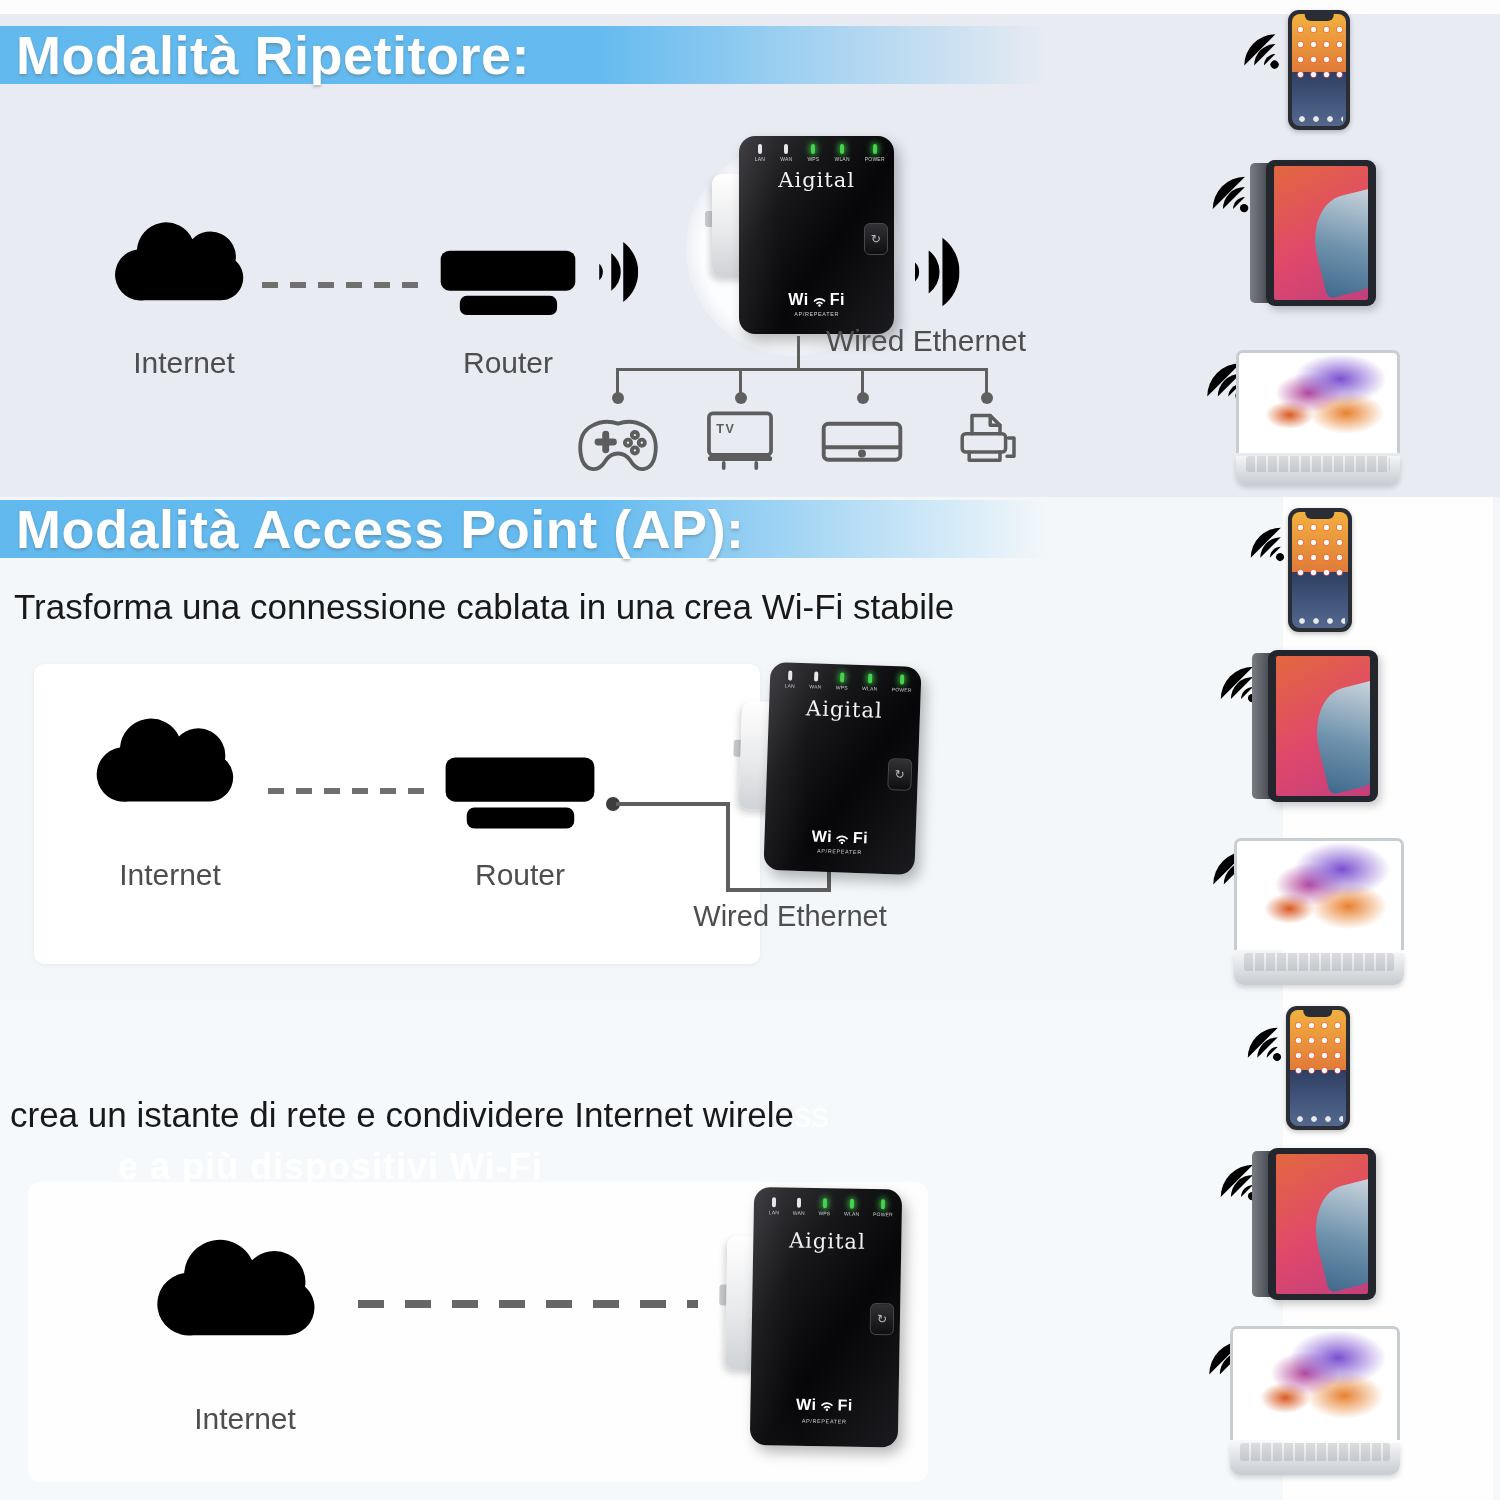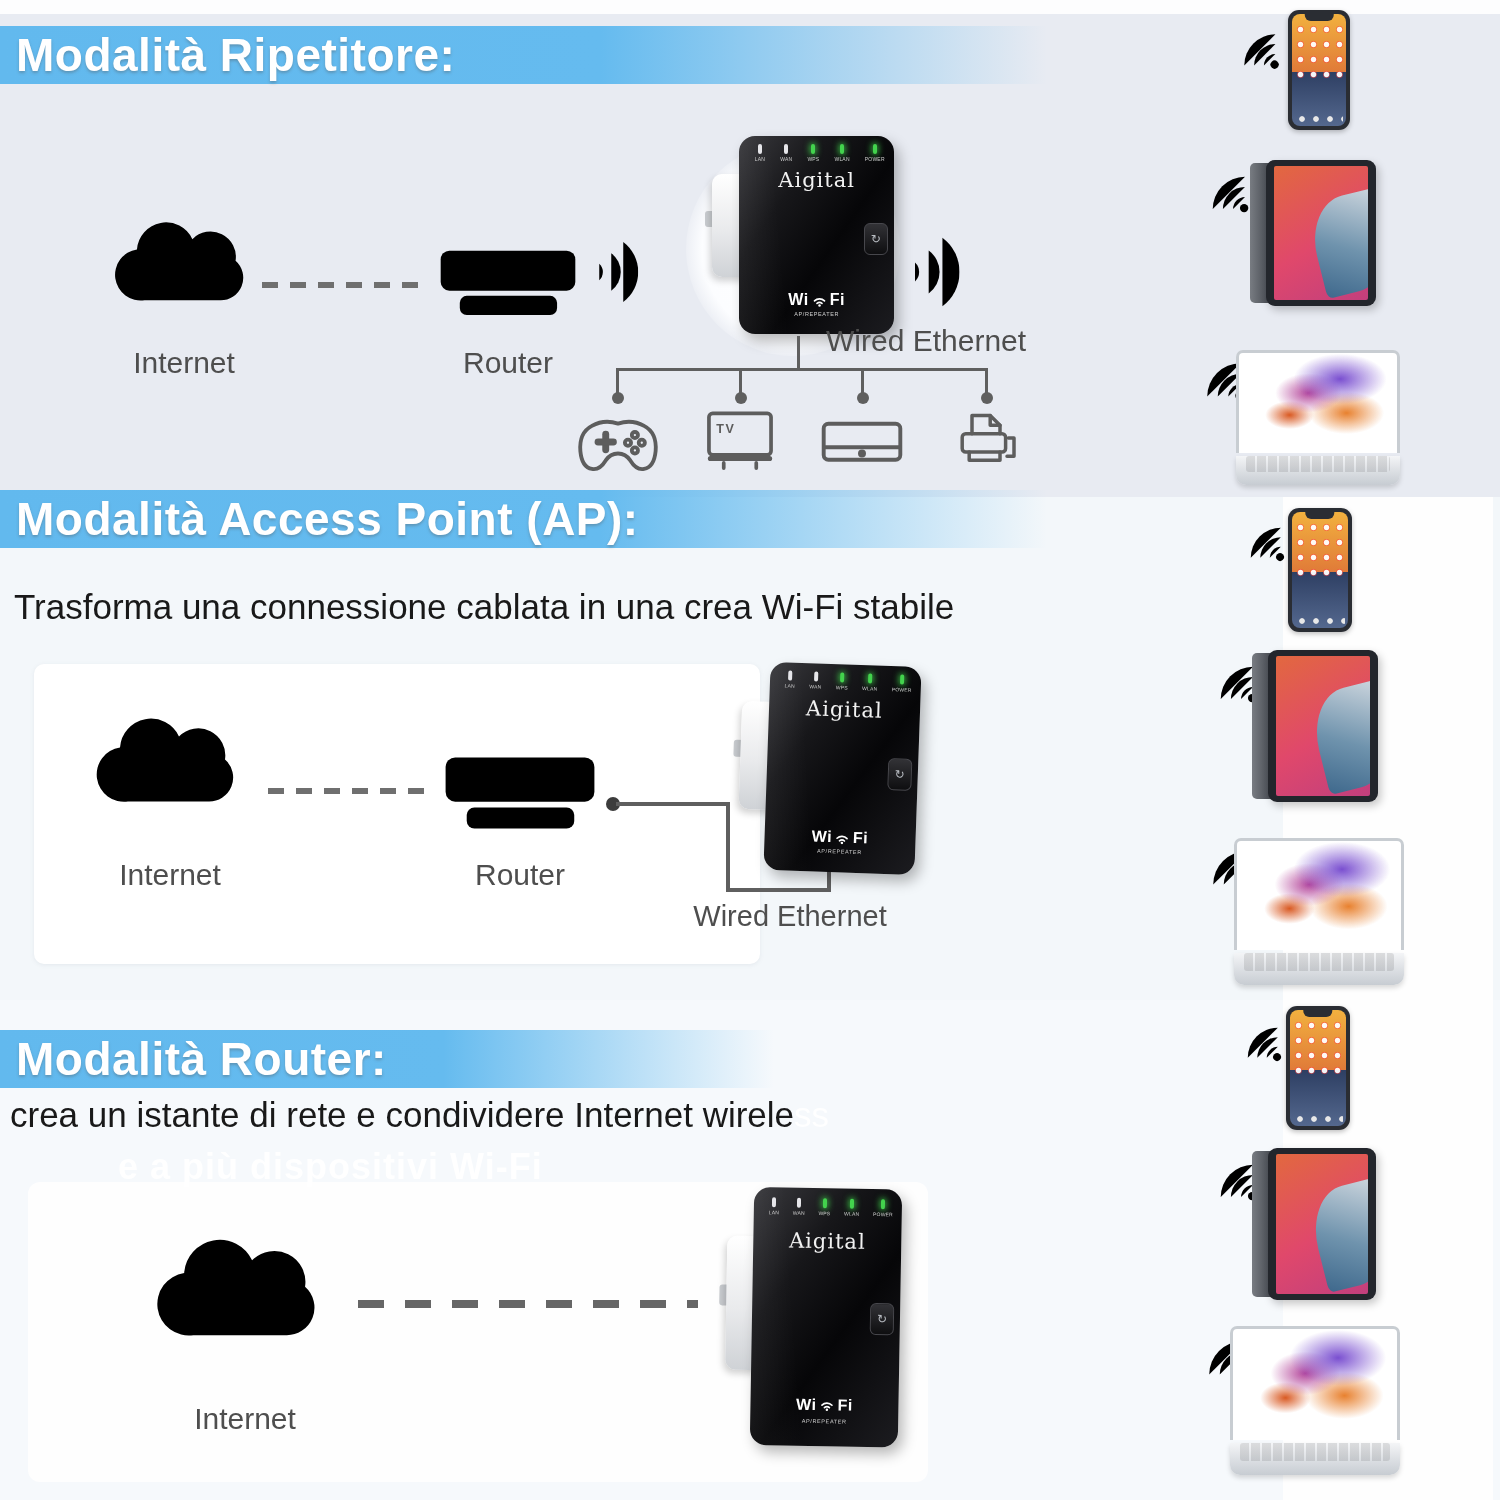--- a/index.html
+++ b/index.html
@@ -10,21 +10,21 @@
   
   .bg1{left:0;top:0;width:1500px;height:497px;background:#e8ebf2;}
   .bg2{left:0;top:497px;width:1500px;height:503px;background:#f3f7fa;}
   .bg3{left:0;top:1000px;width:1500px;height:500px;background:#f6f9fc;}
   .topstrip{left:0;top:0;width:1500px;height:14px;background:#fdfdfe;}
   .photo-backing{background:#fefefe;}
 
   
   .banner{height:58px;line-height:58px;padding-left:16px;
     background:linear-gradient(90deg,#62b9ee 0%,#65bbef 55%,rgba(101,187,239,0) 96%);
-    color:#fff;font-size:46px;font-weight:bold;letter-spacing:.5px;
+    color:#fff;font-size:54px;font-weight:bold;letter-spacing:.5px;
     text-shadow:0 2px 3px rgba(80,80,80,.35);white-space:nowrap;}
   .subtitle{font-size:35px;color:#191919;line-height:1.33;}
   .faint{color:rgba(255,255,255,.92);}
   .faded-caption{font-size:36px;font-weight:bold;color:rgba(255,255,255,.95);letter-spacing:1px;white-space:nowrap;}
 
   
   .diag-label{font-size:30px;color:#4e4e4e;text-align:center;white-space:nowrap;}
 
   
   .dashline{height:6px;background:repeating-linear-gradient(90deg,#6f6f6f 0 16px,transparent 16px 28px);}
@@ -283,21 +283,21 @@
       </div>
   </div>
   <div class="abs fan" style="left:1192px;top:348px;width:62px;height:62px;"><svg viewBox="0 0 100 100">
         <use href="#sym-fan"></use>
       </svg></div>
   <div class="abs laptop" style="left:1236px;top:350px;width:164px;height:132px;">
     <div class="lap-screen"></div>
       <div class="lap-base"></div>
   </div>
 
-  <div class="abs banner" style="left:0;top:490px;width:1075px;">
+  <div class="abs banner" style="left:0;top:500px;width:1075px;">
     <span>Modalità Access Point (AP):</span>
   </div>
   <div class="abs subtitle" style="left:14px;top:584px;width:1100px;">Trasforma una connessione cablata in una crea Wi-Fi stabile</div>
 
   <div class="abs" style="left:34px;top:664px;width:726px;height:300px;background:#ffffff;border-radius:10px;box-shadow:0 1px 4px rgba(120,130,150,.12);"></div>
 
   <svg class="abs cloud-svg" style="left:86px;top:700px;width:165px;height:128px;" viewBox="0 0 165 125">
       <use href="#sym-cloud"></use>
     </svg>
   <div class="abs diag-label" style="left:90px;top:858px;width:160px;">Internet</div>
@@ -376,23 +376,20 @@
       </div>
   </div>
   <div class="abs fan" style="left:1198px;top:836px;width:62px;height:62px;"><svg viewBox="0 0 100 100">
         <use href="#sym-fan"></use>
       </svg></div>
   <div class="abs laptop" style="left:1234px;top:838px;width:170px;height:144px;">
     <div class="lap-screen"></div>
       <div class="lap-base"></div>
   </div>
 
-  <div class="abs banner" style="left:0;top:1030px;width:790px;">
-    <span>Modalità Router:</span>
-  </div>
   <div class="abs subtitle" style="left:10px;top:1092px;width:1200px;">
     <span>crea un istante di rete e condividere Internet wirele</span><span class="faint">ss</span>
   </div>
   <div class="abs faded-caption" style="left:118px;top:1146px;">e a più dispositivi Wi-Fi</div>
 
   <svg class="abs cloud-svg" style="left:145px;top:1218px;width:190px;height:148px;" viewBox="0 0 165 125">
       <use href="#sym-cloud"></use>
     </svg>
   <div class="abs diag-label" style="left:165px;top:1402px;width:160px;">Internet</div>
 

